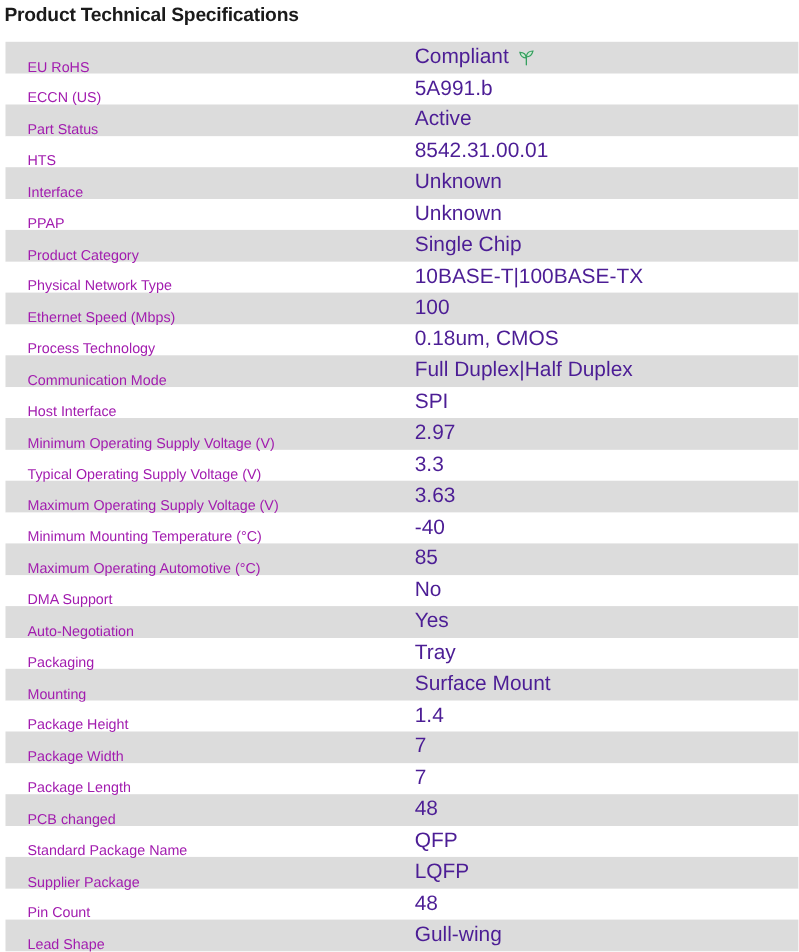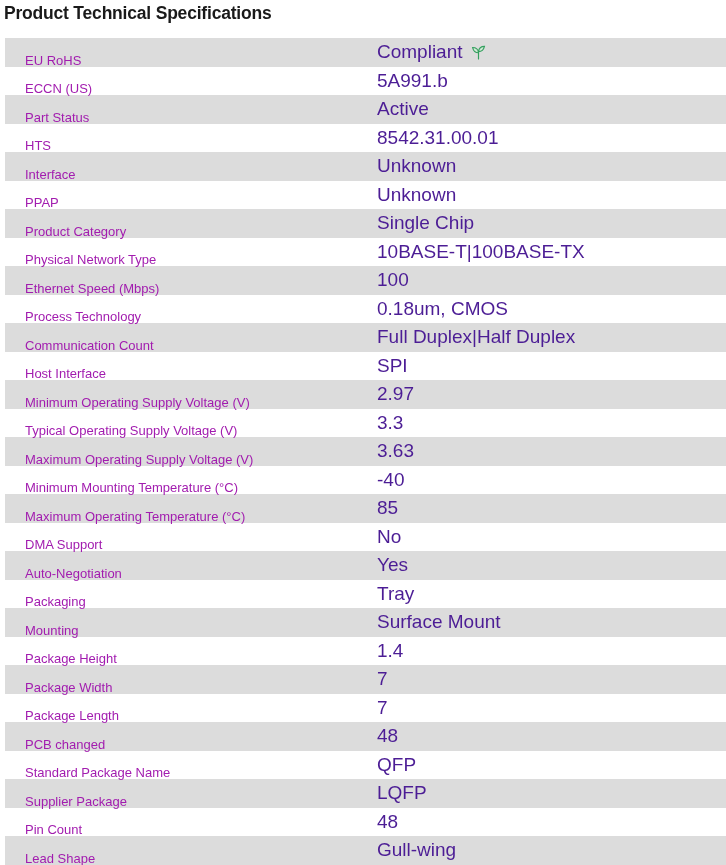--- a/index.html
+++ b/index.html
@@ -135,21 +135,21 @@
     </span>
   </div>
     <div class="spec-row plain">
     <span class="spec-label">Process Technology</span>
     <span class="spec-value">
       <span>0.18um, CMOS</span>
 
     </span>
   </div>
     <div class="spec-row alt">
-    <span class="spec-label">Communication Count</span>
+    <span class="spec-label">Communication Mode</span>
     <span class="spec-value">
       <span>Full Duplex|Half Duplex</span>
 
     </span>
   </div>
     <div class="spec-row plain">
     <span class="spec-label">Host Interface</span>
     <span class="spec-value">
       <span>SPI</span>
 
@@ -177,21 +177,21 @@
     </span>
   </div>
     <div class="spec-row plain">
     <span class="spec-label">Minimum Mounting Temperature (°C)</span>
     <span class="spec-value">
       <span>-40</span>
 
     </span>
   </div>
     <div class="spec-row alt">
-    <span class="spec-label">Maximum Operating Temperature (°C)</span>
+    <span class="spec-label">Maximum Operating Automotive (°C)</span>
     <span class="spec-value">
       <span>85</span>
 
     </span>
   </div>
     <div class="spec-row plain">
     <span class="spec-label">DMA Support</span>
     <span class="spec-value">
       <span>No</span>
 

